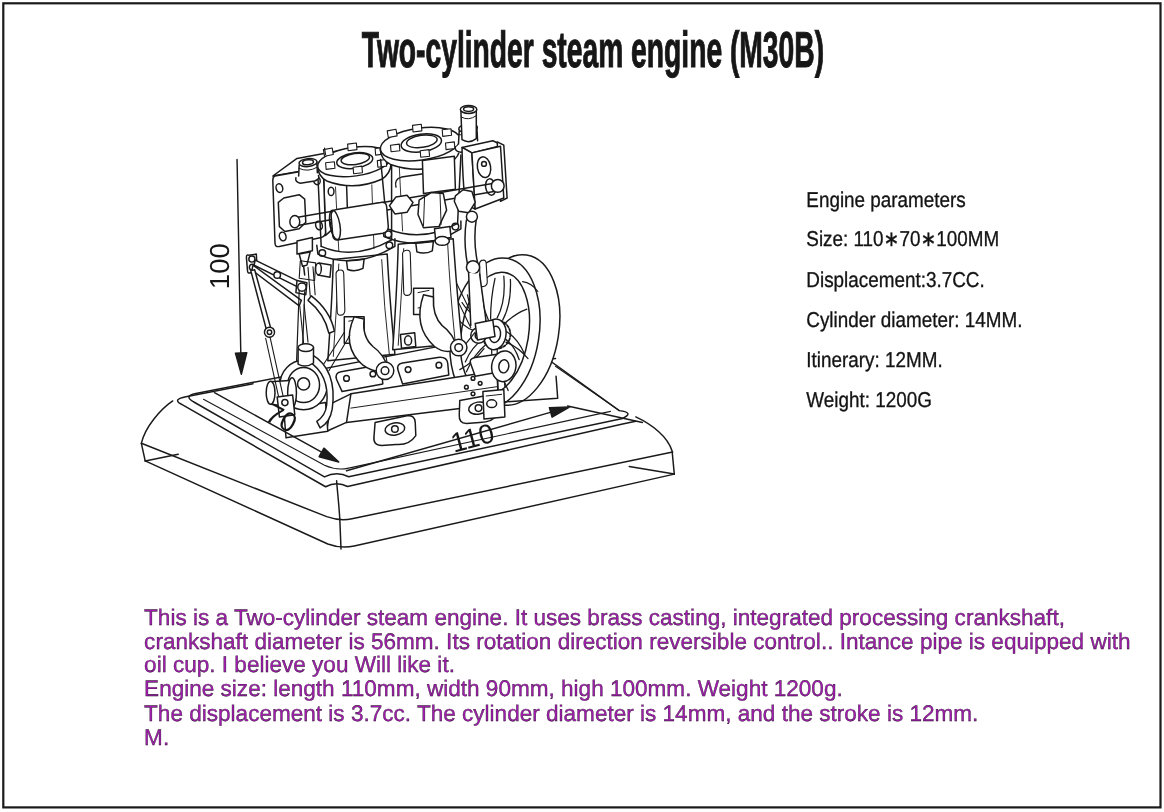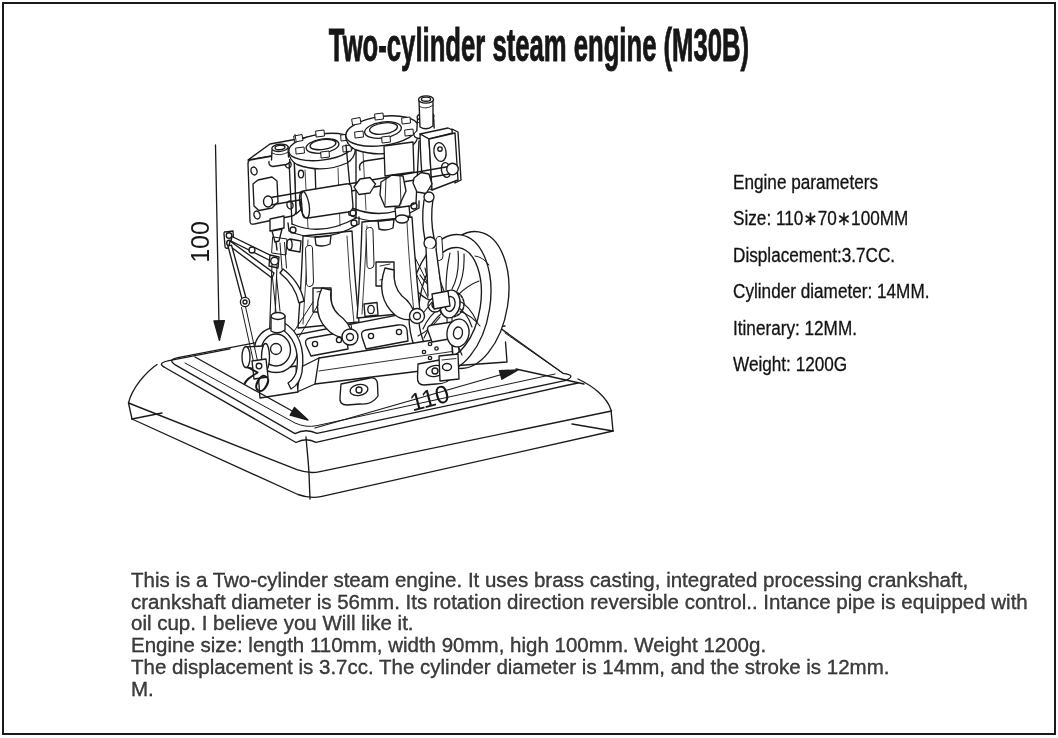--- a/index.html
+++ b/index.html
@@ -1,20 +1,20 @@
 <!DOCTYPE html>
 <html><head>
 <meta charset="utf-8">
 <style>
 html,body{margin:0;padding:0;background:#fff;width:1058px;height:738px;overflow:hidden;}
 body{font-family:"Liberation Sans",sans-serif;color:#111;}
 #frame{position:absolute;left:2px;top:2px;width:1050px;height:729px;border:2px solid #1a1a1a;}
 #title{position:absolute;left:539px;top:18px;white-space:nowrap;font-weight:bold;font-size:46px;color:#161616;transform:translateX(-50%) scaleX(0.558);transform-origin:center top;-webkit-text-stroke:0.95px #161616;}
 #rblock{position:absolute;left:733px;top:164px;font-size:19.5px;line-height:36.4px;color:#131313;-webkit-text-stroke:0.3px #131313;transform:scaleX(0.88);transform-origin:left top;white-space:nowrap;}
-#bblock{position:absolute;left:131px;top:551px;font-size:20.5px;line-height:21.7px;color:#404040;-webkit-text-stroke:0.3px #131313;white-space:nowrap;margin-top:18px;}
+#bblock{position:absolute;left:131px;top:551px;font-size:20.5px;line-height:21.7px;color:#a21caf;-webkit-text-stroke:0.3px #131313;white-space:nowrap;}
 svg{position:absolute;left:0;top:0;}
 </style>
 </head>
 <body>
 <div id="frame"></div>
 <div id="title">Two-cylinder steam engine (M30B)</div>
 <div id="rblock">Engine parameters<br>Size: 110∗70∗100MM<br>Displacement:3.7CC.<br>Cylinder diameter: 14MM.<br>Itinerary: 12MM.<br>Weight: 1200G</div>
 <div id="bblock">This is a Two-cylinder steam engine. It uses brass casting, integrated processing crankshaft,<br>crankshaft diameter is 56mm. Its rotation direction reversible control.. Intance pipe is equipped with<br>oil cup. I believe you Will like it.<br>Engine size: length 110mm, width 90mm, high 100mm. Weight 1200g.<br>The displacement is 3.7cc. The cylinder diameter is 14mm, and the stroke is 12mm.<br>M.</div>
 <svg width="1058" height="738" viewBox="0 0 1058 738" fill="none" stroke="#1a1a1a" stroke-width="1.35" stroke-linejoin="round" stroke-linecap="round">
 

